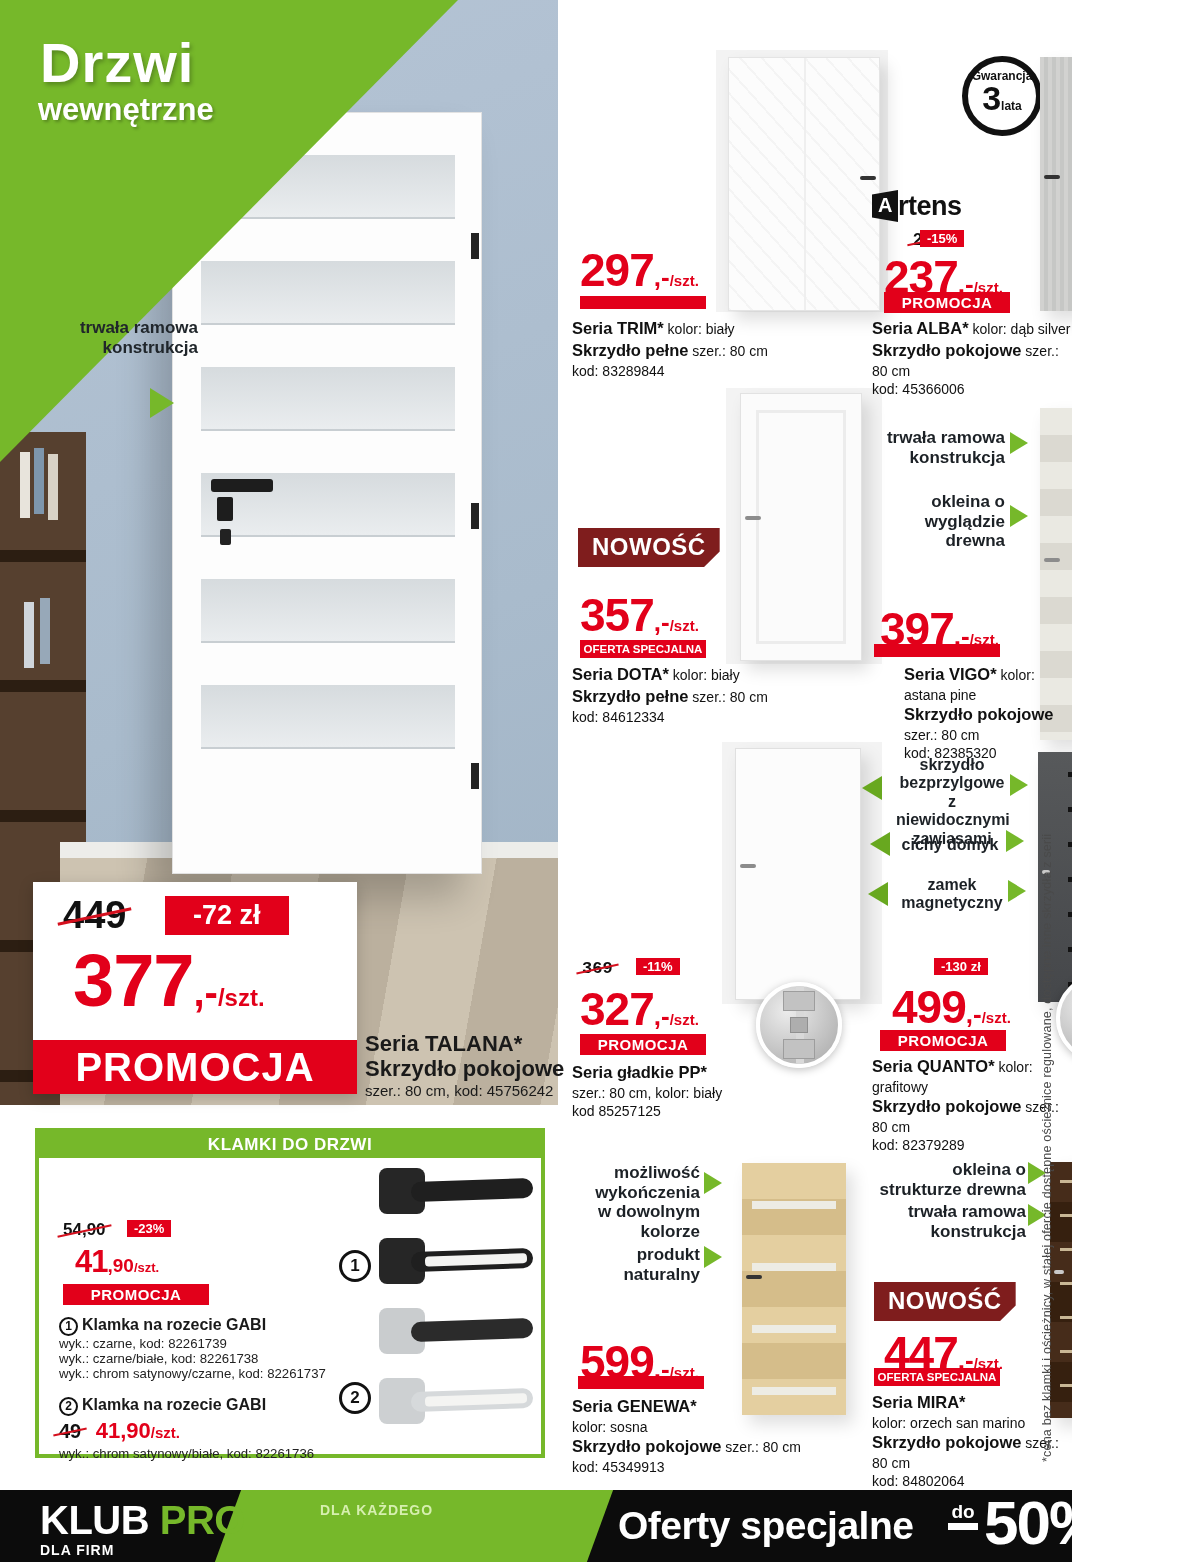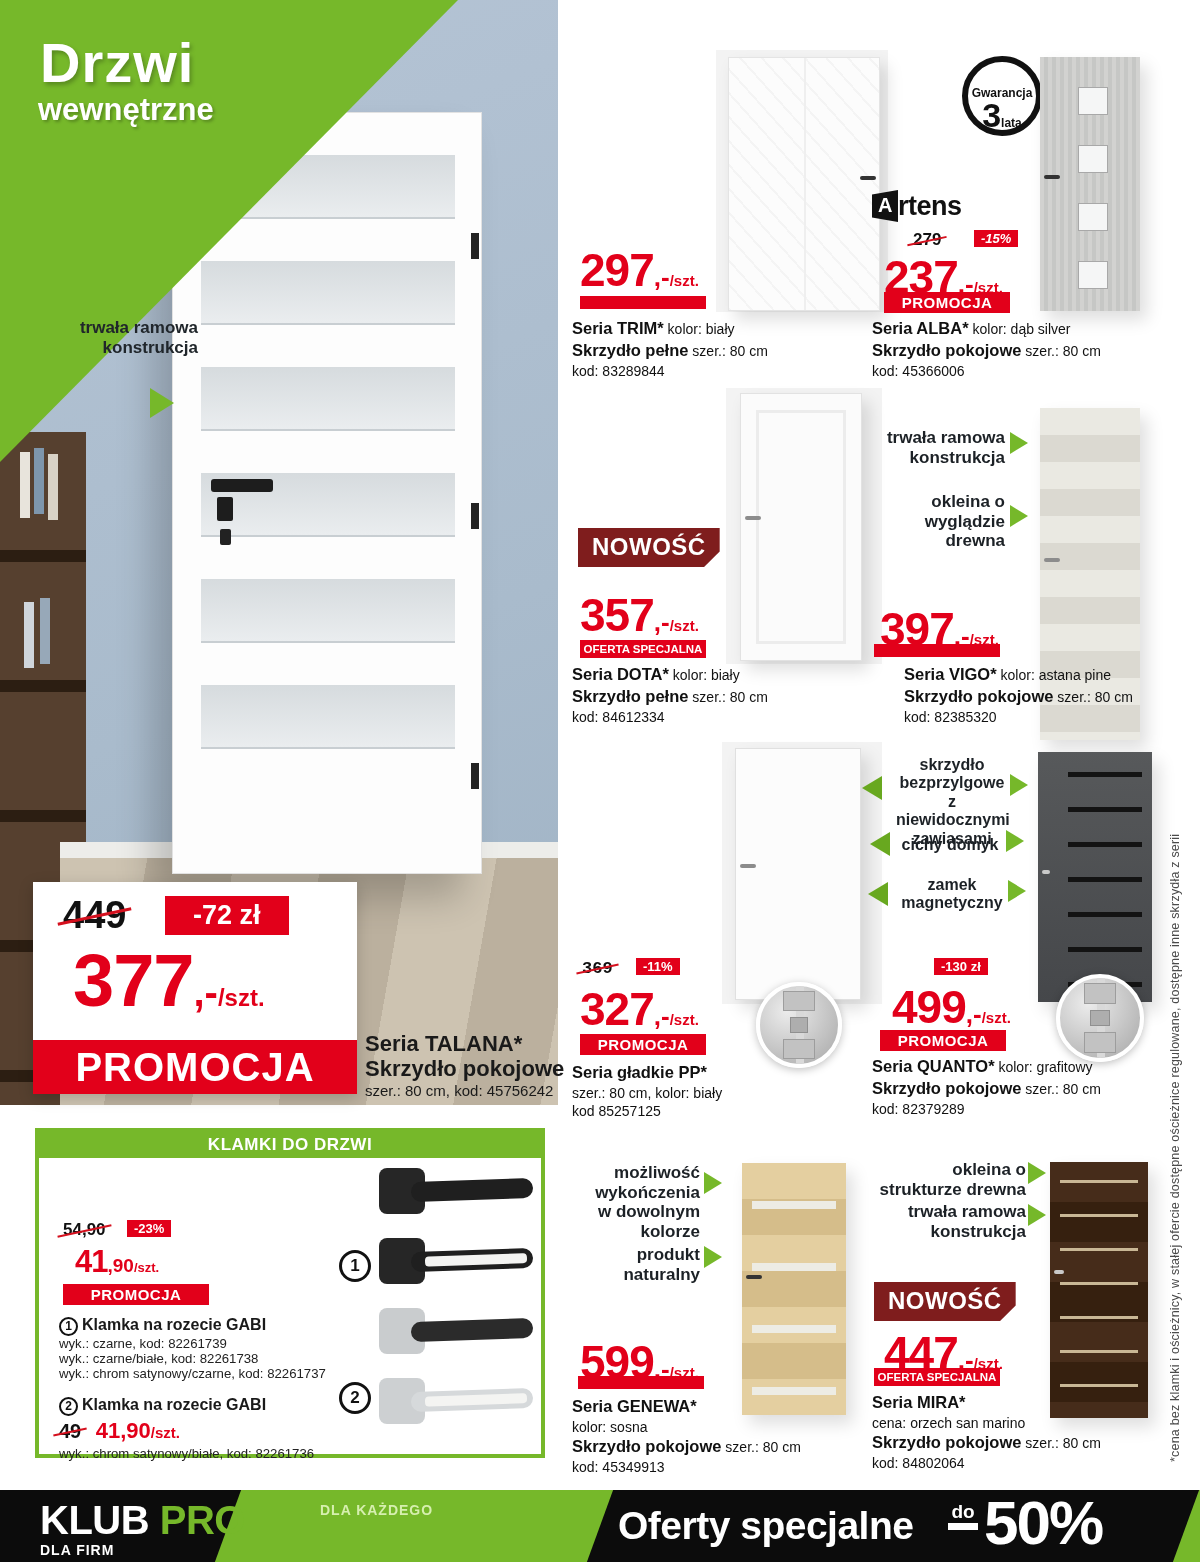--- a/index.html
+++ b/index.html
@@ -1,18 +1,18 @@
 <!DOCTYPE html>
 <html><head>
 <meta charset="utf-8">
 <style>
   * { margin:0; padding:0; box-sizing:border-box; }
   html,body { background:#fff; }
   .page {
-    position:relative; width:1200px; height:1562px; overflow:hidden;
+    position:relative; width:1072px; height:1562px; overflow:hidden;
     font-family:"Liberation Sans", sans-serif; background:#fff; color:#1a1a1a;
   }
   .abs { position:absolute; }
 
   
   .wall { left:0; top:0; width:558px; height:1105px;
     background:linear-gradient(160deg,#B5C4D5 0%,#A9BBCC 60%,#9FB2C4 100%); }
   .green-tri { left:0; top:0; width:558px; height:560px;
     background:#76B82A; clip-path:polygon(0 0,458px 0,0 462px); }
   .hero-title1 { left:40px; top:30px; font-size:56px; font-weight:800; color:#fff;
@@ -109,21 +109,21 @@
   .hinge-circle { border-radius:50%;
     background:radial-gradient(circle at 35% 32%,#ECECEC,#A6A6A6);
     border:4px solid #fff; box-shadow:0 2px 8px rgba(0,0,0,.25); overflow:hidden; }
   .hinge-bar { position:absolute; left:46%; top:0; width:10%; height:100%; background:#D9D9D9; }
   .hinge-plate { position:absolute; left:30%; width:40%; height:26%; background:#C2C2C2; border:1px solid #9d9d9d; }
   .hinge-knuckle { position:absolute; left:38%; top:40%; width:24%; height:20%; background:#AEAEAE; border:1px solid #909090; }
 
   
   .guarantee { left:962px; top:56px; width:80px; height:80px; border-radius:50%;
     border:6px solid #111; background:#fff; text-align:center; color:#111; }
-  .g-top { font-size:12px; font-weight:800; margin-top:24px;text-align:center; }
+  .g-top { font-size:12px; font-weight:800; margin-top:7px;text-align:center; }
   .g-num { font-size:34px; font-weight:800; line-height:.9; display:inline-block; }
   .g-lata { font-size:12px; font-weight:800; display:inline-block; }
   .artens { left:872px; top:190px; display:flex; align-items:center; }
   .artens-mark { width:26px; height:32px; background:#111;
     clip-path:polygon(0 14%,100% 0,100% 100%,0 86%); position:relative; }
   .artens-mark span { position:absolute; left:6px; top:4px; color:#fff; font-size:20px; font-weight:800; }
   .artens-name { font-size:27px; font-weight:800; color:#111; letter-spacing:-.5px; }
 
   
   .klamki-box { left:35px; top:1128px; width:510px; height:330px; background:#fff;
@@ -306,21 +306,21 @@
     <div class="alba-win" style="top:204px;"></div>
     <div class="mini-handle dark" style="top:118px;"></div>
   </div>
   <div class="abs artens">
     <div class="artens-mark">
         <span>A</span>
       </div>
     <span class="artens-name">rtens</span>
   </div>
   <span class="abs old-sm struck struck-sm" style="left:878px;top:230px;">279</span>
-  <span class="abs badge-red disc-sm" style="left:974px;top:230px;font-style:italic;">-15%</span>
+  <span class="abs badge-red disc-sm" style="left:920px;top:230px;">-15%</span>
   <div class="abs price" style="left:884px;top:250px;">
     <span class="p-amt">237</span><span class="p-dash">,-</span><span class="p-unit">/szt.</span>
   </div>
   <div class="abs band band-promo" style="left:884px;top:292px;">PROMOCJA</div>
   <div class="abs pinfo" style="left:872px;top:318px;">
     <div><b>Seria ALBA*</b> <span>kolor: dąb silver</span></div>
     <div><b>Skrzydło pokojowe</b> <span>szer.: 80 cm</span></div>
     <div><span>kod: 45366006</span></div>
   </div>
 
@@ -383,21 +383,21 @@
     <div class="mira-slats"></div>
     <div class="mini-handle" style="top:108px;width:10px;background:#C9C9C9;"></div>
   </div>
   <div class="abs nowosc" style="left:874px;top:1282px;">NOWOŚĆ</div>
   <div class="abs price" style="left:884px;top:1326px;">
     <span class="p-amt">447</span><span class="p-dash">,-</span><span class="p-unit">/szt.</span>
   </div>
   <div class="abs band band-special" style="left:874px;top:1368px;">OFERTA SPECJALNA</div>
   <div class="abs pinfo" style="left:872px;top:1392px;">
     <div><b>Seria MIRA*</b></div>
-    <div><span>cena: orzech san marino</span></div>
+    <div><span>kolor: orzech san marino</span></div>
     <div><b>Skrzydło pokojowe</b> <span>szer.: 80 cm</span></div>
     <div><span>kod: 84802064</span></div>
   </div>
 
   
   <div class="abs footnote">*cena bez klamki i ościeżnicy, w stałej ofercie dostępne ościeżnice regulowane, dostępne inne skrzydła z serii</div>
 
   
   <div class="abs klamki-box">
     <div class="klamki-head">KLAMKI DO DRZWI</div>

